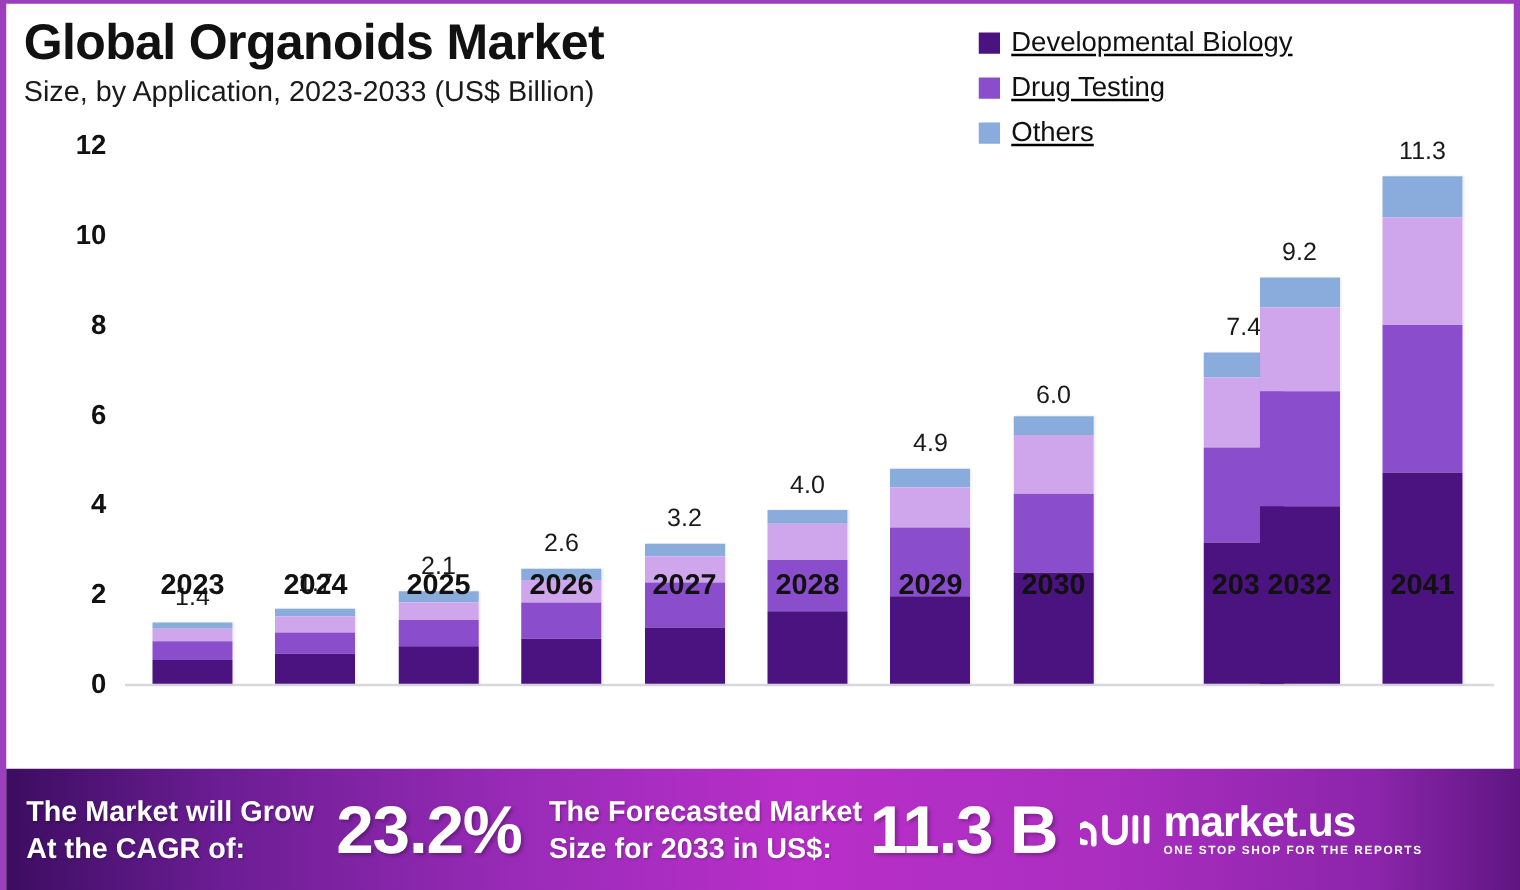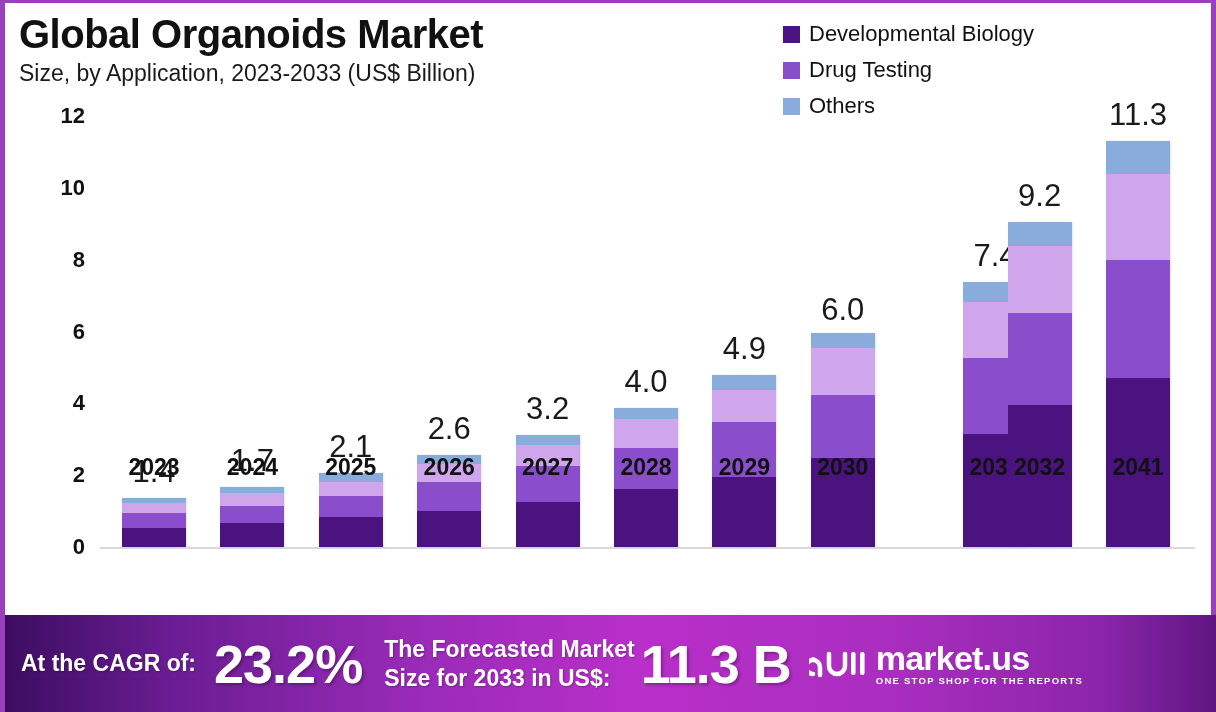--- a/index.html
+++ b/index.html
@@ -25,21 +25,21 @@
     color: #111111; line-height: 1.08; white-space: nowrap;
   }
   #chart-subtitle {
     font-size: 23px; font-weight: 400; color: #1a1a1a;
     margin-top: 4px; white-space: nowrap;
   }
 
   
   #legend {
     position: absolute; left: 778px; top: 16px;
-    display: flex; flex-direction: column; gap: 6px;
+    display: flex; flex-direction: column; gap: 6px; text-decoration: underline;
   }
   .legend-row { display: flex; align-items: center; gap: 9px; height: 30px; }
   .legend-swatch { width: 17px; height: 17px; flex: 0 0 17px; }
   .legend-label { font-size: 22px; color: #111111; white-space: nowrap; }
 
   
   #plot {
     position: absolute;
     left: 0; top: 0; width: 1216px; height: 600px;
   }
@@ -54,21 +54,21 @@
   }
   .bar-group { position: absolute; bottom: 0; }
   .bar-col {
     position: absolute; bottom: 168px;
     display: flex; flex-direction: column-reverse;
     box-shadow: 1px 0 2px rgba(0,0,0,0.10);
   }
   .seg { width: 100%; }
   .bar-total {
     position: absolute; left: 50%; transform: translateX(-50%);
-    font-size: 31px; color: #1a1a1a; white-space: nowrap;
+    font-size: 20px; color: #1a1a1a; white-space: nowrap;
   }
   .x-tick {
     position: absolute; left: 50%; transform: translateX(-50%);
     bottom: 122px; font-size: 23px; font-weight: 700;
     color: #111111; white-space: nowrap;
   }
 
   
   #footer {
     position: absolute; left: 0; bottom: 0;
@@ -249,20 +249,21 @@
             <div class="seg" style="height: 32.325px; background: rgb(137, 172, 220);"></div>
           </div>
           <div class="bar-total" style="bottom: 469.858px;">11.3</div>
           <div class="x-tick">2041</div>
         </div>
       </div>
   </div>
 
   <div id="footer">
     <div class="foot-text" id="cagr-label">
+      <div>The Market will Grow</div>
       <div>At the CAGR of:</div>
     </div>
     <div class="foot-big" id="cagr-value">23.2%</div>
     <div class="foot-text" id="forecast-label">
       <div>The Forecasted Market</div>
       <div>Size for 2033 in US$:</div>
     </div>
     <div class="foot-big" id="forecast-value">11.3 B</div>
     <div id="brand">
       <div id="brand-mark">

